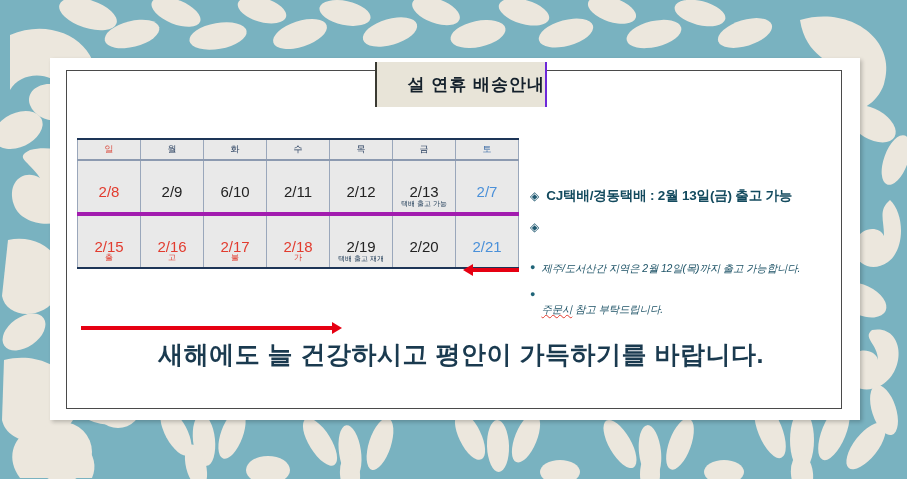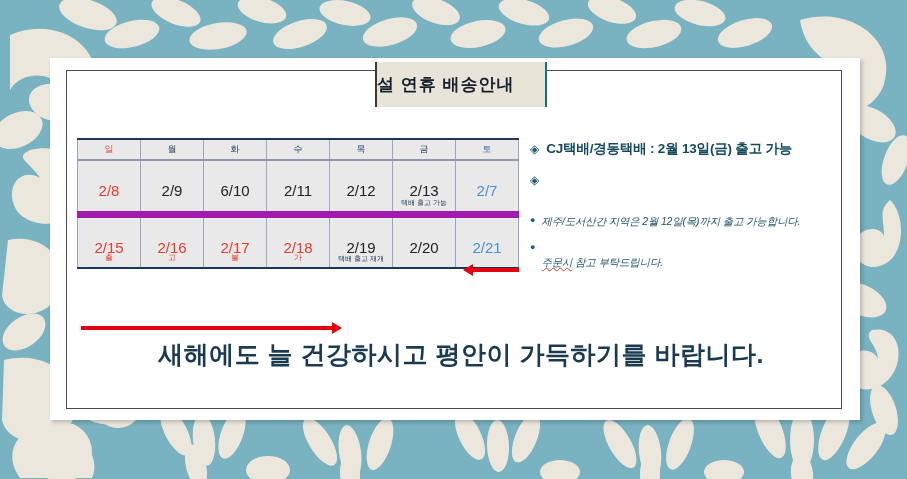--- a/index.html
+++ b/index.html
@@ -47,24 +47,24 @@
 
   
   .title-plaque {
     position: absolute;
     left: 325px;
     top: 4px;
     width: 172px;
     height: 45px;
     background: #e8e4d8;
     border-left: 2px solid #3a3a32;
-    border-right: 2px solid #0f766e;
+    border-right: 2px solid #6d28d9;
     display: flex;
     align-items: center;
-    justify-content: flex-start;
+    justify-content: flex-end;
   }
   .title-plaque .title-text {
     font-size: 17px;
     font-weight: bold;
     color: #14202b;
     letter-spacing: 1px;
     white-space: nowrap;
   }
 
   
@@ -98,21 +98,21 @@
   table.cal th.sun { color: #d94a3d; }
   table.cal th.sat { color: #2a5f9e; }
 
   table.cal td.daycell {
     height: 54px;
     position: relative;
     padding: 0;
     margin-left: 36px;
   }
   table.cal tr.row2 td.daycell {
-    border-top: 7px solid #a21caf;
+    border-top: 4px solid #a21caf;
   }
   .daynum {
     font-size: 15px;
     color: #222222;
     display: block;
     margin-top: 10px;
     line-height: 1;
   }
   .daynum.red { color: #e23b2e; }
   .daynum.blue { color: #4a90d9; }
@@ -173,20 +173,21 @@
     color: #1f5870;
     margin-right: 7px;
     line-height: 1;
   }
   .notice-main .txt {
     font-size: 13.5px;
     font-weight: bold;
     color: #134a5e;
     white-space: nowrap;
     letter-spacing: -0.2px;
+    margin-top: 47px;
   }
 
   .notice-sub {
     margin-top: 28px;
   }
   .notice-sub .line {
     display: flex;
     align-items: flex-start;
     margin-bottom: 13px;
   }

